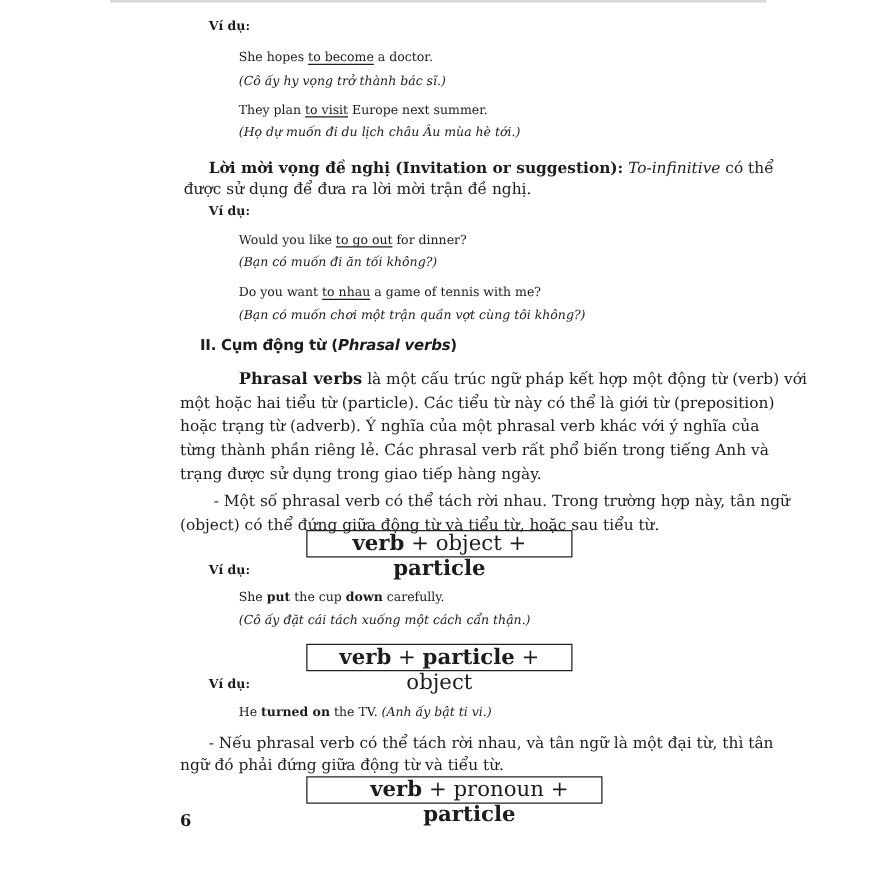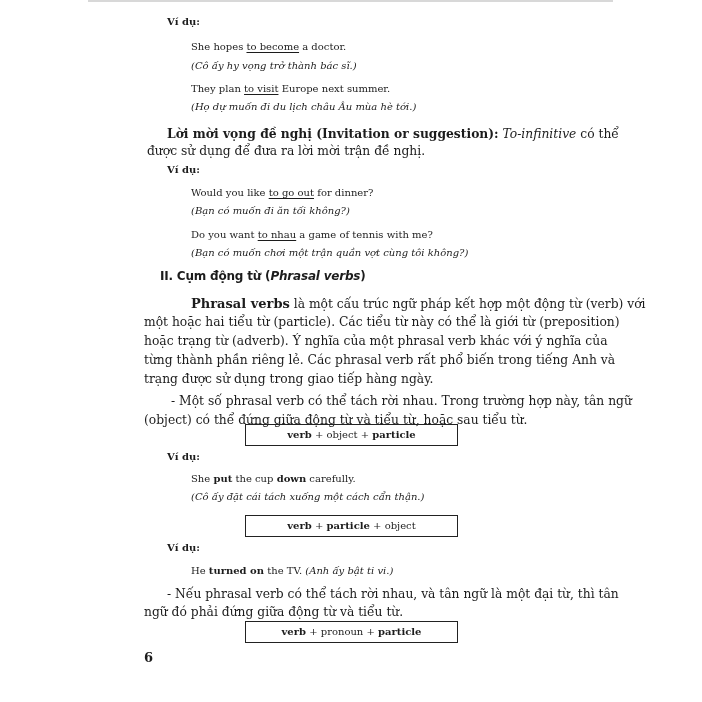--- a/index.html
+++ b/index.html
@@ -9,21 +9,21 @@
   .page { position:absolute; left:144px; top:0; width:424px; }
   .abs { position:absolute; white-space:nowrap; }
   .t { font-size:12.3px; line-height:19px; }
   .vidu { font-weight:bold; font-size:10px; }
   .ex { font-size:10px; }
   .it { font-style:italic; }
   .b { font-weight:bold; }
   .u { text-decoration:underline; text-underline-offset:2px; }
   .heading { font-family:"DejaVu Sans", sans-serif; font-size:12px; font-weight:600; letter-spacing:-0.2px; }
   .box { position:absolute; left:101px; width:211px; height:20px; border:1.5px solid #222;
-         font-size:10px; text-align:center; line-height:20px; }
+         font-size:17px; text-align:center; line-height:20px; }
   .pnum { font-weight:bold; font-size:13px; }
 </style>
 </head>
 <body>
 
 <div class="topline"></div>
 
 <div class="page">
 
   <div class="abs vidu" style="left:23px; top:16px;">Ví dụ:</div>
@@ -81,18 +81,18 @@
   </div>
 
   <div class="abs vidu" style="left:23px; top:542px;">Ví dụ:</div>
   <div class="abs ex" style="left:47px; top:565px;">
     <span>He </span><span class="b">turned on</span><span> the TV. </span><span class="it">(Anh ấy bật ti vi.)</span>
   </div>
 
   <div class="abs t" style="left:23px; top:585px;">- Nếu phrasal verb có thể tách rời nhau, và tân ngữ là một đại từ, thì tân</div>
   <div class="abs t" style="left:0px; top:603px;">ngữ đó phải đứng giữa động từ và tiểu từ.</div>
 
-  <div class="box" style="top:621px;">
+  <div class="box" style="top:621px;padding-left:24px;">
     <span class="b">verb</span><span> + </span><span>pronoun</span><span> + </span><span class="b">particle</span>
   </div>
 
   <div class="abs pnum" style="left:0px; top:650px;">6</div>
 </div>
 
 </body></html>

